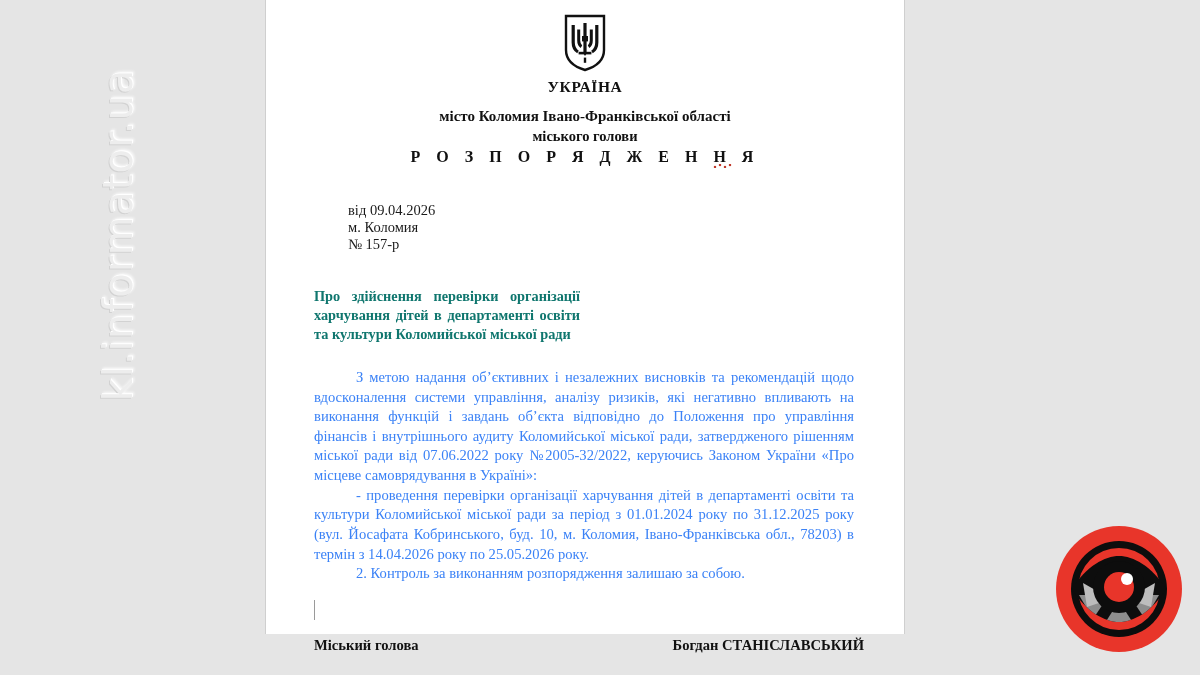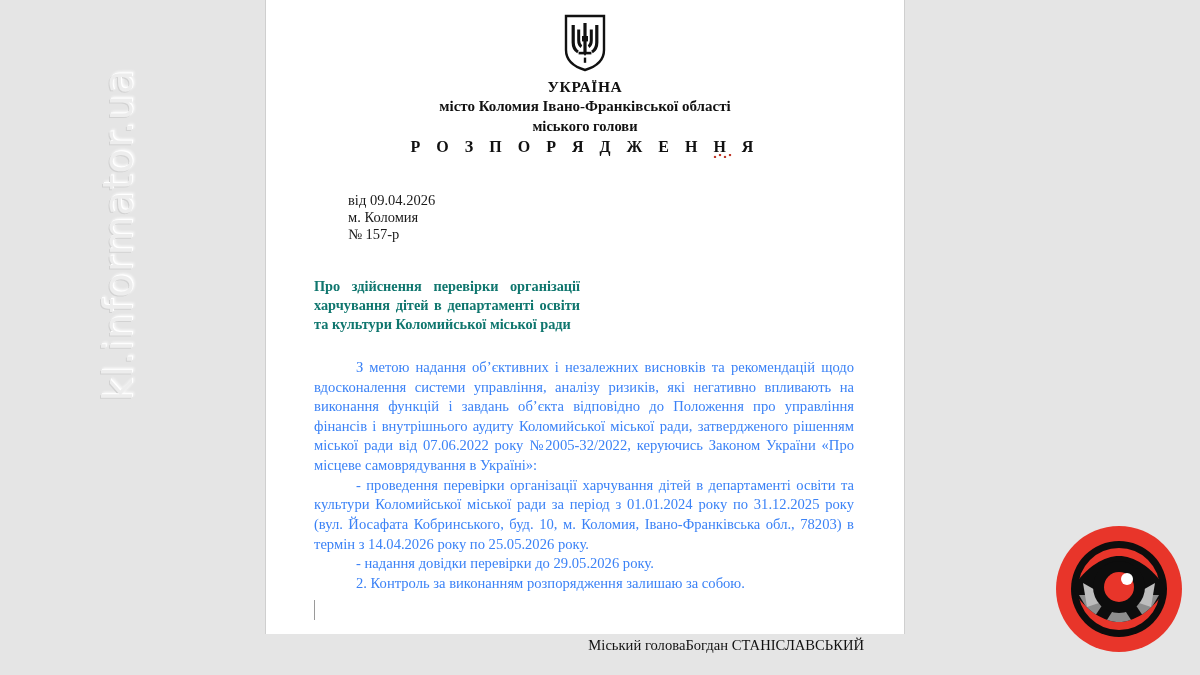--- a/index.html
+++ b/index.html
@@ -68,21 +68,21 @@
   }
   #mast-country {
     font-weight: bold;
     font-size: 15.5px;
     letter-spacing: .6px;
     margin-top: 2px;
   }
   #mast-city {
     font-weight: bold;
     font-size: 15px;
-    margin-top: 2px;
+    margin-top: 12px;
     font-family: Liberation Serif, serif;
   }
   #mast-doctype {
     font-weight: bold;
     font-size: 16px;
     letter-spacing: 6px;
     margin-top: 3px;
     position: relative;
     display: inline-block;
   }
@@ -158,22 +158,22 @@
     background: #9a9a9a;
   }
 
   
   #signature {
     position: absolute;
     left: 48px;
     right: 40px;
     top: 637px;
     display: flex;
-    justify-content: flex-end;
-    font-weight: normal;
+    justify-content: space-between;
+    font-weight: bold;
     font-size: 14.6px;
     color: #111;
   }
 
   
   #logo {
     position: absolute;
     left: 1053px;
     top: 523px;
     width: 133px;
@@ -227,21 +227,20 @@
     <span id="meta-date">від 09.04.2026</span>
     <span id="meta-place">м. Коломия</span>
     <span id="meta-number">№ 157-р</span>
   </div>
 
   <div id="subject">Про здійснення перевірки організації харчування дітей в департаменті освіти та культури Коломийської міської ради</div>
 
   <div id="body">
     <p>З метою надання об’єктивних і незалежних висновків та рекомендацій щодо вдосконалення системи управління, аналізу ризиків, які негативно впливають на виконання функцій і завдань об’єкта відповідно до Положення про управління фінансів і внутрішнього аудиту Коломийської міської ради, затвердженого рішенням міської ради від 07.06.2022 року №2005-32/2022, керуючись Законом України «Про місцеве самоврядування в Україні»:</p>
     <p class="dash">- проведення перевірки організації харчування дітей в департаменті освіти та культури Коломийської міської ради за період з 01.01.2024 року по 31.12.2025 року (вул. Йосафата Кобринського, буд. 10, м. Коломия, Івано-Франківська обл., 78203) в термін з 14.04.2026 року по 25.05.2026 року.</p>
-    <p class="dash">- надання довідки перевірки до 29.05.2026 року.</p>
     <p>2. Контроль за виконанням розпорядження залишаю за собою.</p>
   </div>
 
   <div id="caret"></div>
 
   <div id="signature">
     <span>Міський голова</span>
     <span>Богдан СТАНІСЛАВСЬКИЙ</span>
   </div>
 

